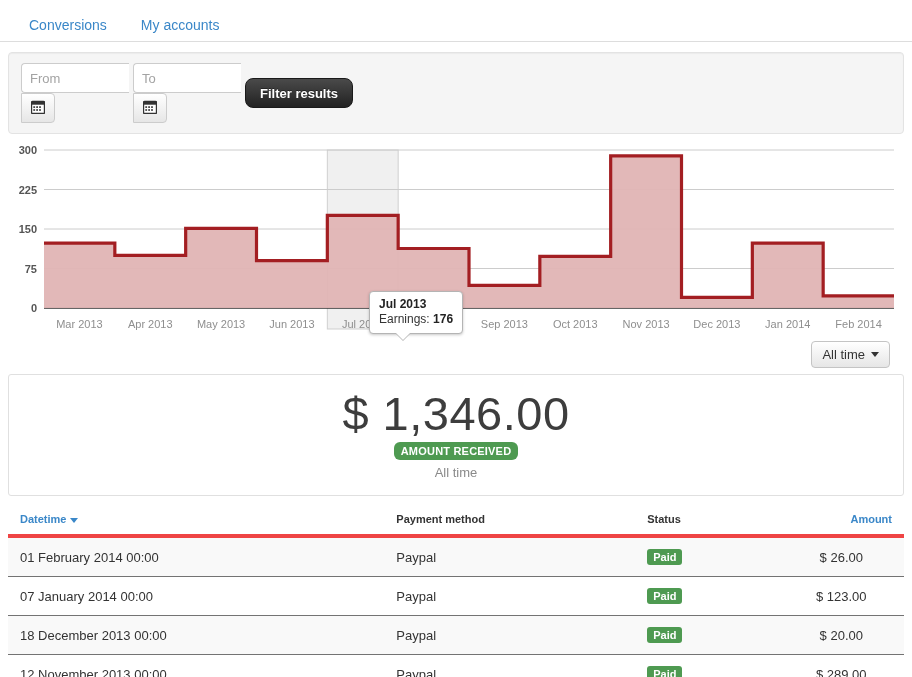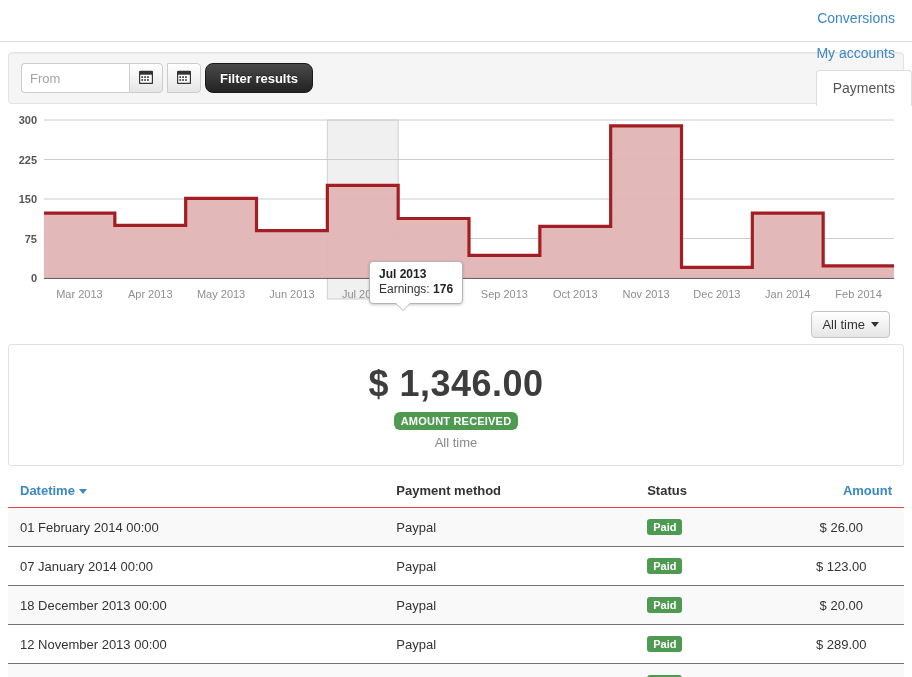--- a/index.html
+++ b/index.html
@@ -10,24 +10,23 @@
     font-family: "Liberation Sans", sans-serif;
     font-size: 13px;
     color: #333333;
     overflow: hidden;
   }
 
   
   .tabs {
     position: relative;
     height: 42px;
-    padding-left: 24px;
+    padding-left: 12px;
     display: flex;
     align-items: flex-end;
-    flex-direction: column;
   }
   .tabs:after {
     content:"";
     position:absolute; left:0; right:0; bottom:0;
     height:1px; background:#dddddd;
   }
   .tab {
     position: relative;
     z-index: 2;
     padding: 9px 16px 9px 16px;
@@ -56,20 +55,21 @@
     border: 1px solid #e3e3e3;
     border-radius: 4px;
     padding: 10px 12px;
     display: flex;
     align-items: center;
     box-shadow: inset 0 1px 1px rgba(0,0,0,0.04);
   }
   .input-group {
     display: flex;
     margin-right: 4px;
+    flex-direction: column;
   }
   .date-input {
     width: 108px;
     height: 30px;
     border: 1px solid #cccccc;
     border-right: none;
     border-radius: 4px 0 0 4px;
     padding: 4px 8px;
     font-size: 13px;
     color: #555;
@@ -158,25 +158,25 @@
   
   .total-wrap { padding: 6px 8px 0 8px; }
   .total-panel {
     border: 1px solid #e0e0e0;
     border-radius: 3px;
     background: #ffffff;
     text-align: center;
     padding: 13px 0 15px 0;
   }
   .total-amount {
-    font-size: 36px;
+    font-size: 47px;
     color: #3d3d3d;
     line-height: 52px;
     letter-spacing: 0.5px;
-    font-weight: bold;
+    font-weight: normal;
   }
   .badge-received {
     display: inline-block;
     background: #4e9a51;
     color: #ffffff;
     font-size: 11px;
     font-weight: bold;
     letter-spacing: 0.2px;
     padding: 3px 7px 3px 7px;
     border-radius: 6px;
@@ -188,24 +188,24 @@
     color: #8a8a8a;
     font-size: 13px;
   }
 
   
   .table-wrap { padding: 8px 8px 0 8px; }
   table { width: 100%; border-collapse: collapse; }
   th {
     text-align: left;
     padding: 9px 12px 9px 12px;
-    font-size: 13px;
+    font-size: 11px;
     font-weight: bold;
     color: #333333;
-    border-bottom: 1px solid #ef4444;
+    border-bottom: 4px solid #ef4444;
   }
   th.sortable { color: #3a87c8; cursor: pointer; }
   th.right { text-align: right; }
   td {
     padding: 11px 12px 11px 12px;
     font-size: 13px;
     color: #333333;
     border-bottom: 1px solid #737373;
   }
   td.right { text-align: center; }
@@ -236,21 +236,20 @@
   .col-amount { width: 14%; }
   .axis-label { font-size: 11px; fill: #8e8e8e; font-family:"Liberation Sans", sans-serif; }
   .ytick-label { font-size: 11px; fill: #555555; font-family:"Liberation Sans", sans-serif; font-weight: bold; }
 </style>
 </head>
 <body>
 
 <div class="tabs">
   <div class="tab">Conversions</div>
   <div class="tab">My accounts</div>
-  <div class="tab active">Payments</div>
 </div>
 
 <div class="filter-wrap">
   <div class="filter-bar">
     <div class="input-group">
       <input class="date-input" type="text" placeholder="From" value="" style="">
       <button class="cal-btn">
         <span class="cal-icon">
           <svg width="14" height="14" viewBox="0 0 14 14">
             <rect x="0.5" y="1.5" width="13" height="12" rx="1" fill="#ffffff" stroke="#333" stroke-width="1.4"></rect>
@@ -259,20 +258,21 @@
             <rect x="5.2" y="6.3" width="1.8" height="1.6" fill="#333"></rect>
             <rect x="8.1" y="6.3" width="1.8" height="1.6" fill="#333"></rect>
             <rect x="2.3" y="9.2" width="1.8" height="1.6" fill="#333"></rect>
             <rect x="5.2" y="9.2" width="1.8" height="1.6" fill="#333"></rect>
             <rect x="8.1" y="9.2" width="1.8" height="1.6" fill="#333"></rect>
           </svg>
         </span>
       </button>
     </div>
     <div class="input-group">
+      <input class="date-input" type="text" placeholder="To" style="">
       <button class="cal-btn">
         <span class="cal-icon">
           <svg width="14" height="14" viewBox="0 0 14 14">
             <rect x="0.5" y="1.5" width="13" height="12" rx="1" fill="#ffffff" stroke="#333" stroke-width="1.4"></rect>
             <rect x="0.5" y="1.5" width="13" height="3.2" fill="#333"></rect>
             <rect x="2.3" y="6.3" width="1.8" height="1.6" fill="#333"></rect>
             <rect x="5.2" y="6.3" width="1.8" height="1.6" fill="#333"></rect>
             <rect x="8.1" y="6.3" width="1.8" height="1.6" fill="#333"></rect>
             <rect x="2.3" y="9.2" width="1.8" height="1.6" fill="#333"></rect>
             <rect x="5.2" y="9.2" width="1.8" height="1.6" fill="#333"></rect>

